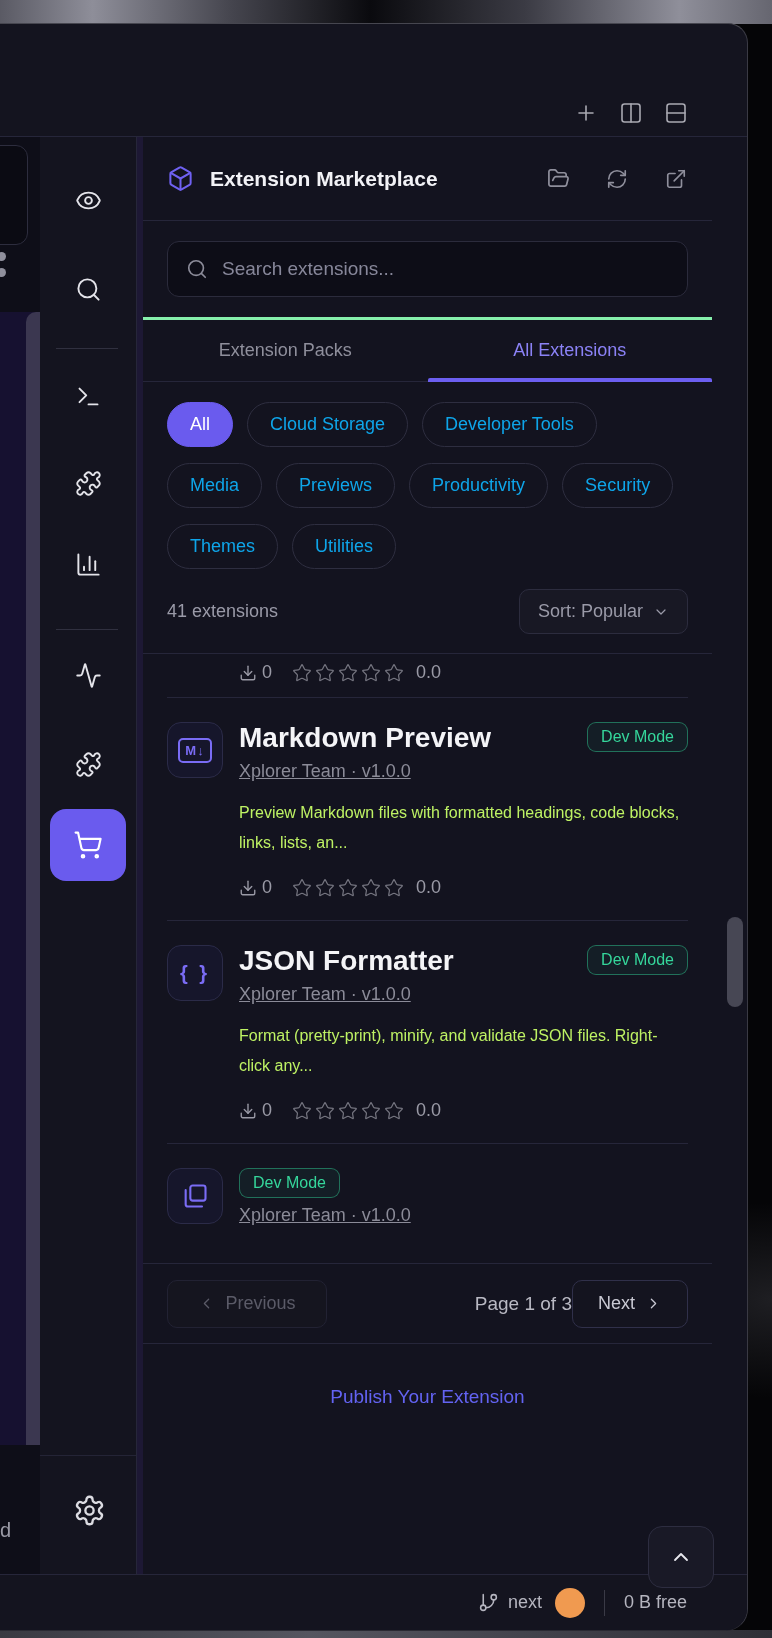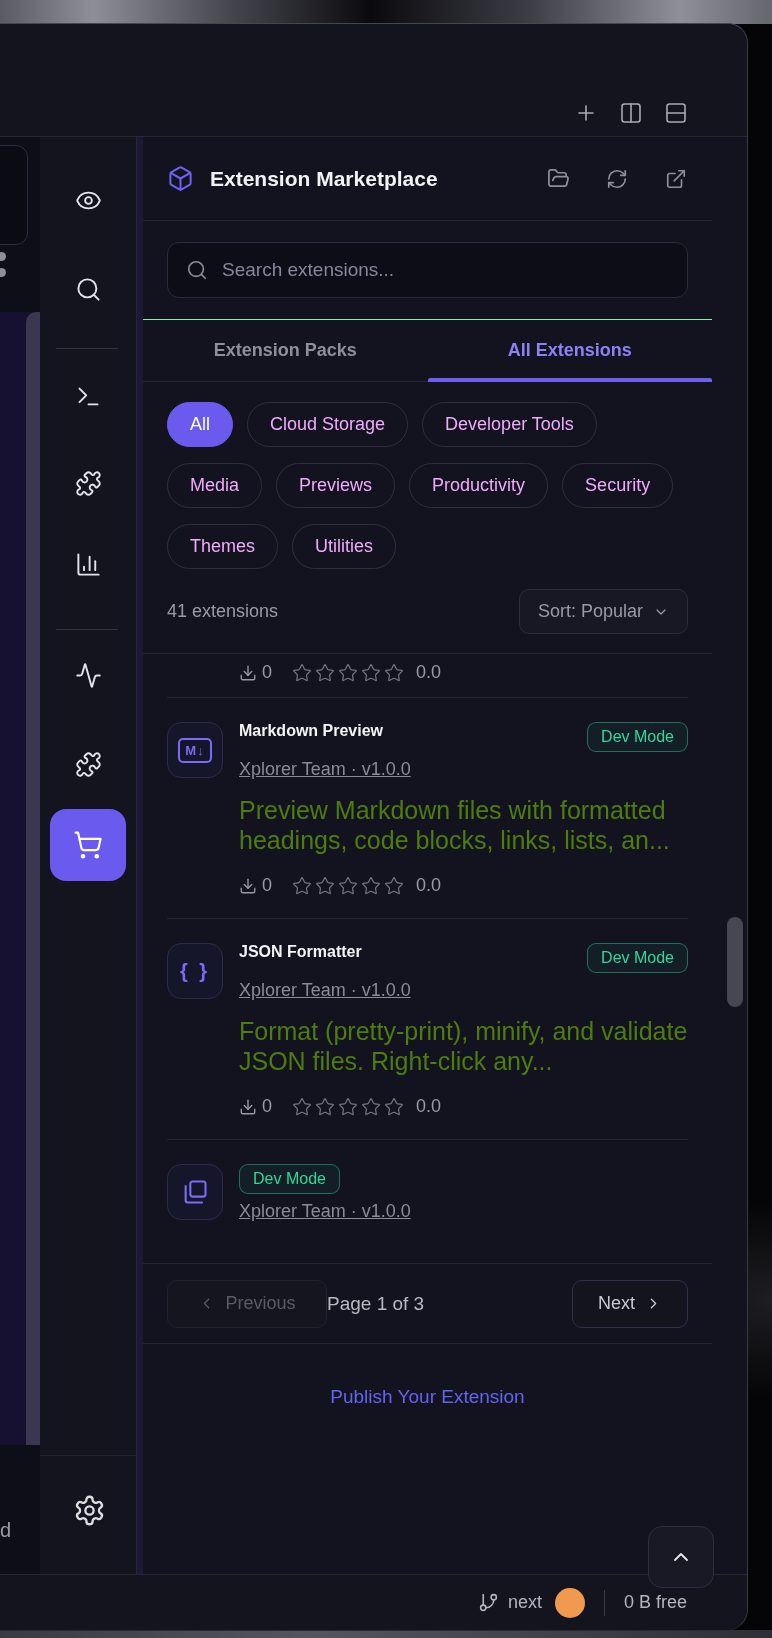--- a/index.html
+++ b/index.html
@@ -61,64 +61,64 @@
   .p-header { height:78px; flex:none; display:flex; align-items:center; padding:0 38px 0 24px; border-bottom:1px solid #26263a; }
   .p-title { font-size:20px; font-weight:600; color:#ececf1; letter-spacing:.2px; }
   .close-btn { margin-left:auto; width:26px; height:26px; color:#dcdce2; display:flex; align-items:center; justify-content:center; cursor:pointer; background:none; border:none; }
 
   .p-sub { height:84px; flex:none; display:flex; align-items:center; padding:0 24px; border-bottom:1px solid #26263a; }
   .cube { color:#6f61f2; margin-right:16px; display:flex; }
   .p-sub-title { font-size:21px; font-weight:700; color:#f2f2f6; }
   .sub-actions { margin-left:auto; display:flex; gap:35px; color:#8f8f9c; }
   .sub-actions .act { width:24px; height:24px; display:flex; align-items:center; justify-content:center; cursor:pointer; background:none; border:none; color:#8f8f9c; }
 
-  .p-search { height:99px; flex:none; display:flex; align-items:center; padding:0 24px; border-bottom:1px solid #86efac; }
+  .p-search { height:99px; flex:none; display:flex; align-items:center; padding:0 24px; border-bottom:3px solid #86efac; }
   .search-box { flex:1; height:56px; background:#0d0d17; border:1px solid #2b2b3c; border-radius:12px; display:flex; align-items:center; padding:0 18px; gap:14px; color:#8c8c9a; }
   .search-box input { flex:1; background:transparent; border:none; outline:none; color:#d5d5de; font-size:19px; font-family:"Liberation Sans", sans-serif; }
   .search-box input::placeholder { color:#87879a; }
 
   .p-tabs { height:62px; flex:none; display:flex; position:relative; border-bottom:1px solid #26263a; }
-  .tab { flex:1; display:flex; align-items:center; justify-content:center; font-size:18px; font-weight:700; color:#8f8f9c; cursor:pointer; background:none; border:none; font-family:"Liberation Sans", sans-serif; }
+  .tab { flex:1; display:flex; align-items:center; justify-content:center; font-size:18px; font-weight:400; color:#8f8f9c; cursor:pointer; background:none; border:none; font-family:"Liberation Sans", sans-serif; }
   .tab.active { color:#8b82f6; }
   .tab-underline { position:absolute; bottom:-1px; left:50%; width:50%; height:4px; background:#6c5ff0; border-radius:2px 2px 0 0; }
 
   .p-filters { flex:none; padding:20px 24px 0 24px; border-bottom:1px solid #26263a; }
   .chips { display:flex; flex-wrap:wrap; gap:16px 14px; }
-  .chip { height:45px; padding:0 22px; border-radius:23px; border:1px solid #2e2e40; background:transparent; color:#f0abfc; font-size:18px; display:flex; align-items:center; cursor:pointer; font-family:"Liberation Sans", sans-serif; }
+  .chip { height:45px; padding:0 22px; border-radius:23px; border:1px solid #2e2e40; background:transparent; color:#0ea5e9; font-size:18px; display:flex; align-items:center; cursor:pointer; font-family:"Liberation Sans", sans-serif; }
   .chip.active { background:#6a5bee; border-color:#6a5bee; color:#ffffff; }
   .count-row { display:flex; align-items:center; margin-top:20px; padding-bottom:19px; }
   .count-label { font-size:18px; color:#9a9aa8; }
   .sort-btn { margin-left:auto; height:45px; padding:0 18px; border-radius:10px; border:1px solid #2c2c3e; background:#181824; color:#9a9aa8; font-size:18px; display:flex; align-items:center; gap:10px; cursor:pointer; font-family:"Liberation Sans", sans-serif; }
 
   .p-list { flex:none; height:609px; overflow:hidden; padding:0 24px; }
   .card { padding:24px 0 22px 0; border-top:1px solid #26263a; cursor:pointer; }
   .card:first-child { border-top:none; }
   .card.partial { padding:8px 0 14px 0; }
   .card-head { display:flex; gap:16px; }
   .tile { width:56px; height:56px; flex:none; border-radius:14px; border:1px solid #2b2b48; background:#16162b; display:flex; align-items:center; justify-content:center; color:#7a6cf5; }
   .md-glyph { border:2px solid #7a6cf5; border-radius:5px; color:#7a6cf5; font-size:13px; font-weight:bold; padding:3px 5px; letter-spacing:1px; }
   .json-glyph { color:#7a6cf5; font-size:20px; font-weight:600; letter-spacing:3px; }
   .card-main { flex:1; min-width:0; }
   .card-titlerow { display:flex; align-items:flex-start; gap:10px; }
-  .card-title { font-size:16px; font-weight:650; color:#f4f4f7; white-space:nowrap; overflow:hidden; flex:1; }
+  .card-title { font-size:28px; font-weight:650; color:#f4f4f7; white-space:nowrap; overflow:hidden; flex:1; }
   .badge { flex:none; font-size:16px; color:#35d69b; border:1px solid rgba(52,214,155,.45); background:rgba(52,214,155,.06); border-radius:9px; padding:5px 13px; }
   .card-meta { margin-top:7px; font-size:18px; color:#8b8b98;text-decoration:underline; }
-  .card-desc { margin:16px 0 0 72px; font-size:25px; line-height:29.5px; color:#4d7c0f;
+  .card-desc { margin:16px 0 0 72px; font-size:16px; line-height:29.5px; color:#bef264;
     display:-webkit-box; -webkit-line-clamp:2; -webkit-box-orient:vertical; overflow:hidden; }
   .rating-row { margin:20px 0 0 72px; display:flex; align-items:center; gap:6px; color:#9a9aa6; font-size:18px; }
   .card.partial .rating-row { margin:0 0 0 72px; }
   .rating-row .dl { display:flex; align-items:center; gap:5px; }
   .stars { display:flex; gap:3px; margin-left:14px; color:#74747f; }
   .rating-val { margin-left:6px; }
 
   .p-pagination { height:80px; flex:none; border-top:1px solid #26263a; display:flex; align-items:center; padding:8px 24px; }
   .pg-btn { height:48px; display:flex; align-items:center; gap:10px; font-size:18px; border-radius:10px; cursor:pointer; background:#14141f; font-family:"Liberation Sans", sans-serif; }
   .pg-prev { width:160px; justify-content:center; color:#5b5b68; border:1px solid #222233; background:#15151f; }
   .pg-next { width:116px; justify-content:center; color:#c9c9d3; border:1px solid #30304a; margin-left:auto; }
-  .pg-status { flex:1; text-align:left; font-size:19px; color:#b9b9c3; }
+  .pg-status { flex:1; text-align:right; font-size:19px; color:#b9b9c3; }
 
   .p-footer { flex:1; border-top:1px solid #26263a; display:flex; align-items:flex-start; justify-content:center; padding-top:42px; }
   .publish-link { font-size:19px; color:#6363f2; text-decoration:none; cursor:pointer; }
 
   .scrolltop-btn { position:absolute; left:648px; top:1502px; width:66px; height:62px; border-radius:14px; background:#191926; border:1px solid #2d2d40; color:#e8e8ee; display:flex; align-items:center; justify-content:center; cursor:pointer; z-index:5; }
 
   .scroll-thumb { position:absolute; right:4px; top:780px; width:16px; height:90px; border-radius:8px; background:#474754; cursor:pointer; }
 
   .statusbar { position:absolute; left:0; right:0; bottom:0; height:56px; border-top:1px solid #26263a; background:#14141f; display:flex; align-items:center; justify-content:flex-end; padding-right:60px; gap:13px; }
   .sb-branch { display:flex; align-items:center; gap:9px; color:#b5b5bf; font-size:18px; cursor:pointer; }

